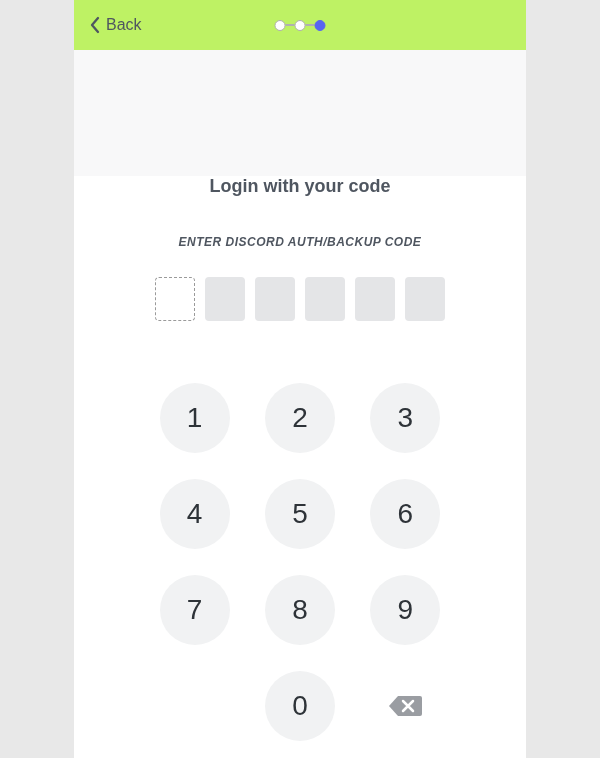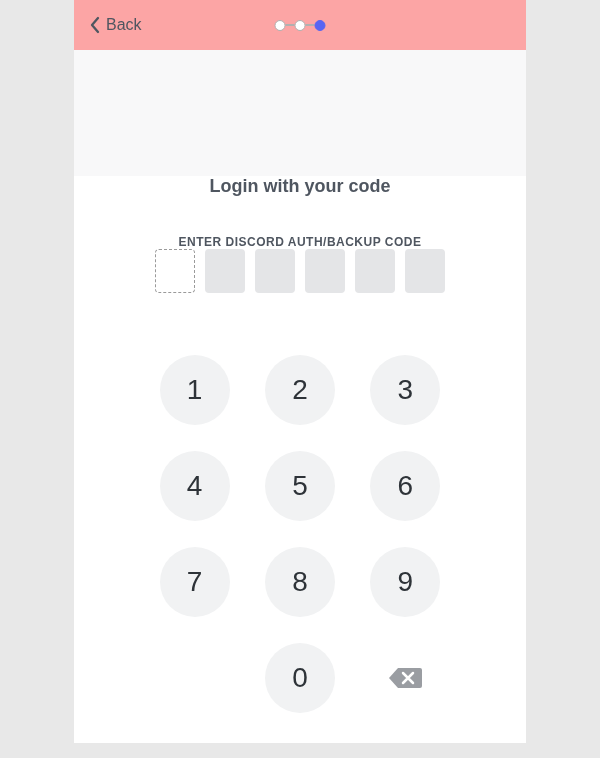--- a/index.html
+++ b/index.html
@@ -14,21 +14,21 @@
       height: 758px;
       display: flex;
       justify-content: center;
       align-items: flex-start;
     }
     .app-container {
       width: 452px;
       margin-top: 0;
     }
     .header {
-      background: #fca5a5;
+      background: #bef264;
       height: 50px;
       display: flex;
       align-items: center;
       position: relative;
       padding: 0 14px;
     }
     .back-button {
       display: flex;
       align-items: center;
       gap: 4px;
@@ -80,21 +80,22 @@
     .code-section {
       background: #ffffff;
       padding: 22px 0 22px 0;
       text-align: center;
     }
     .code-label {
       font-size: 12px;
       font-weight: 700;
       letter-spacing: 0.5px;
       color: #4f5660;
-      margin-bottom: 0;
+      margin-bottom: 28px;
+      font-style: italic;
     }
     .code-boxes {
       display: flex;
       justify-content: center;
       gap: 10px;
     }
     .code-box {
       width: 40px;
       height: 44px;
       background: #e4e5e7;

